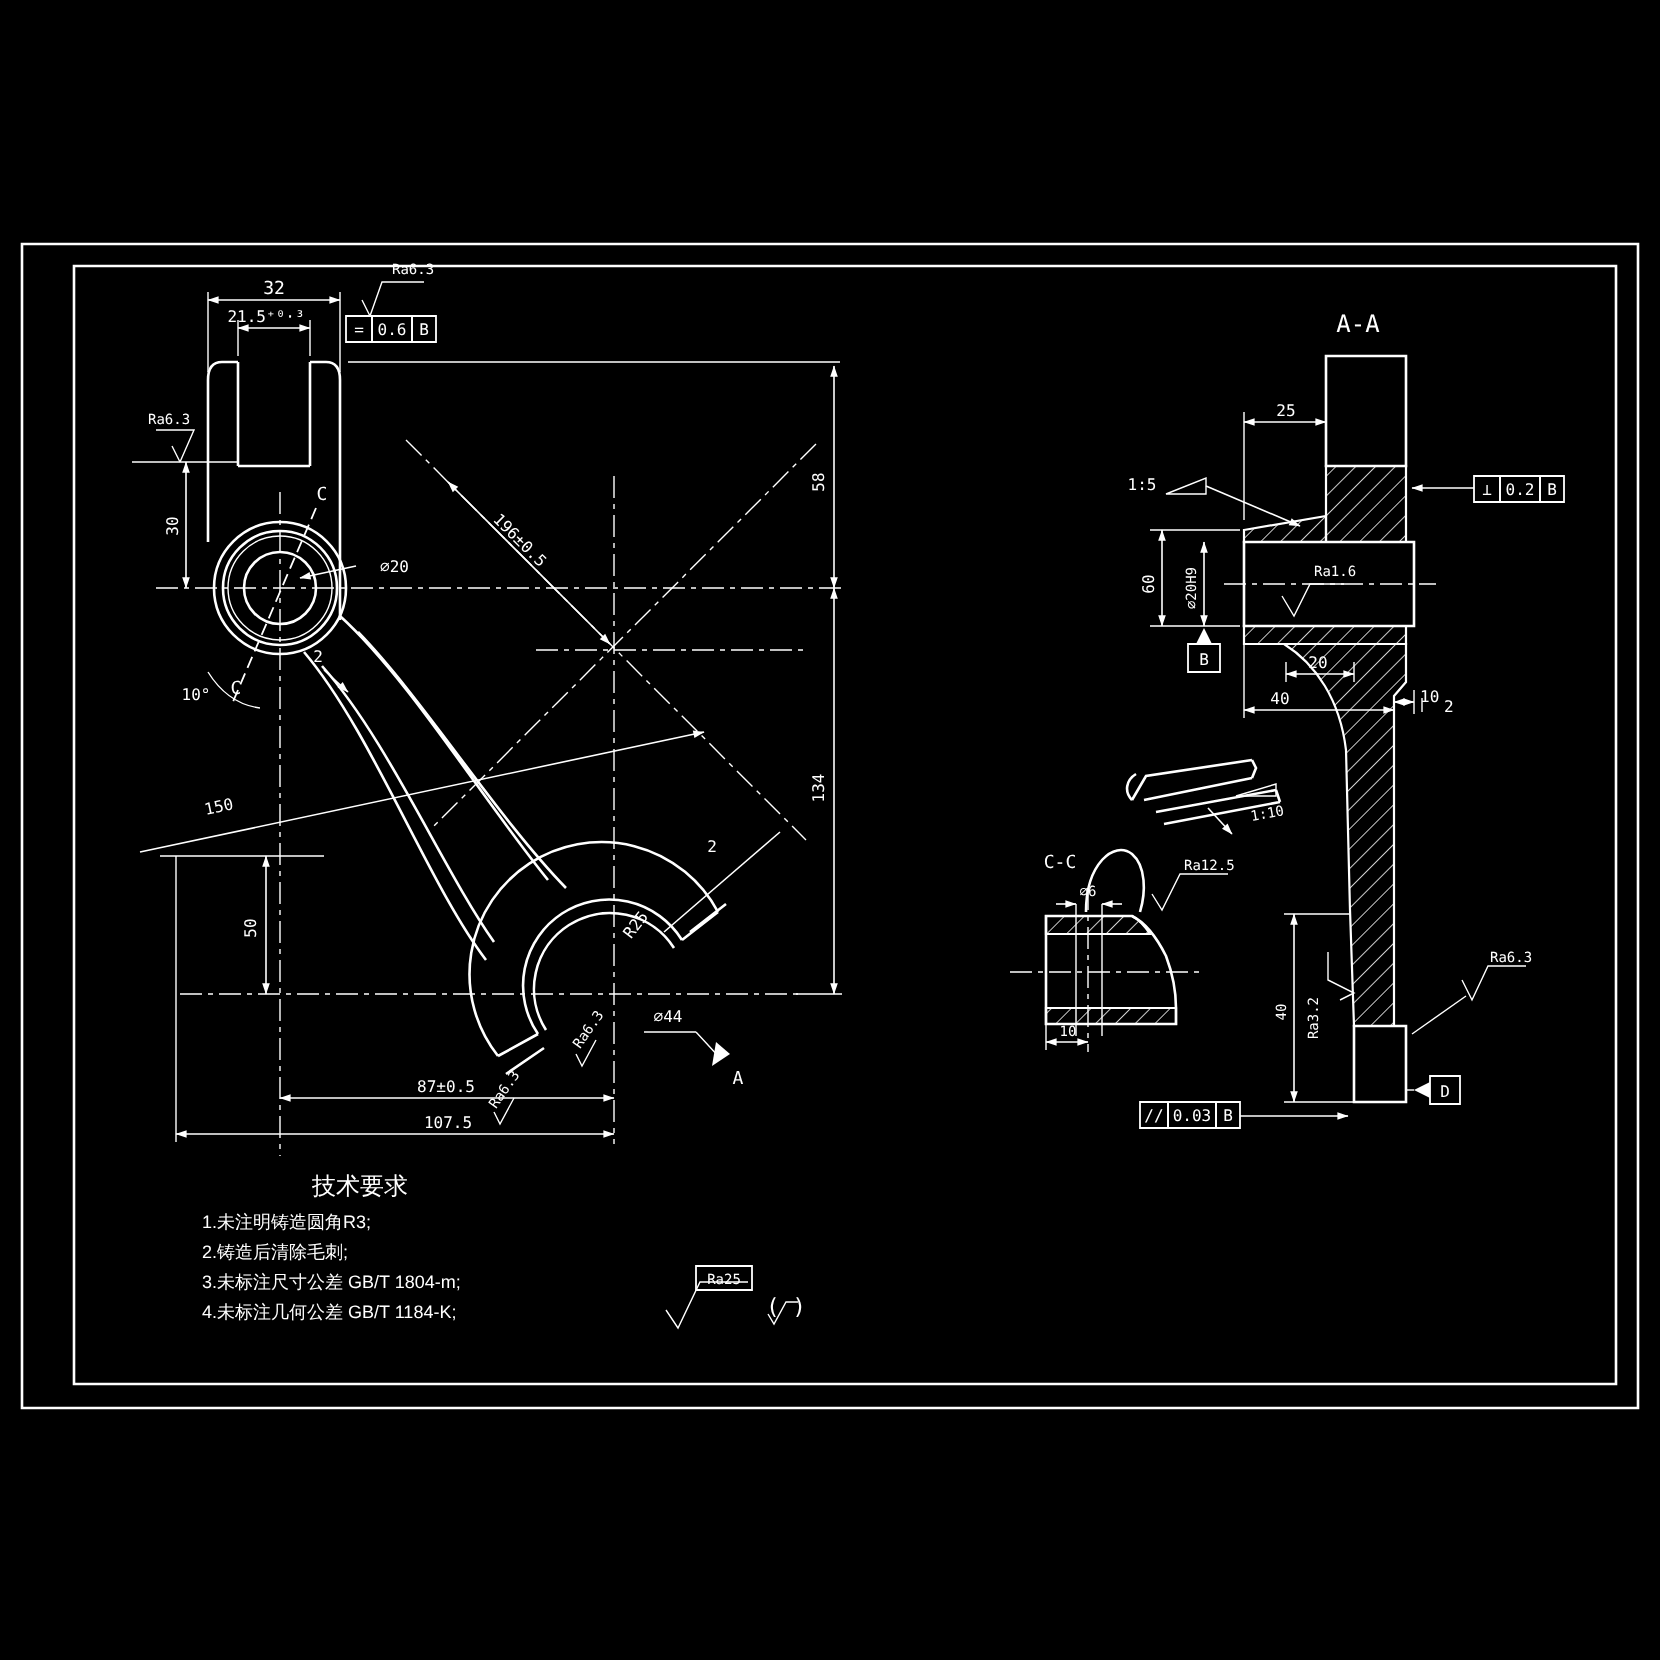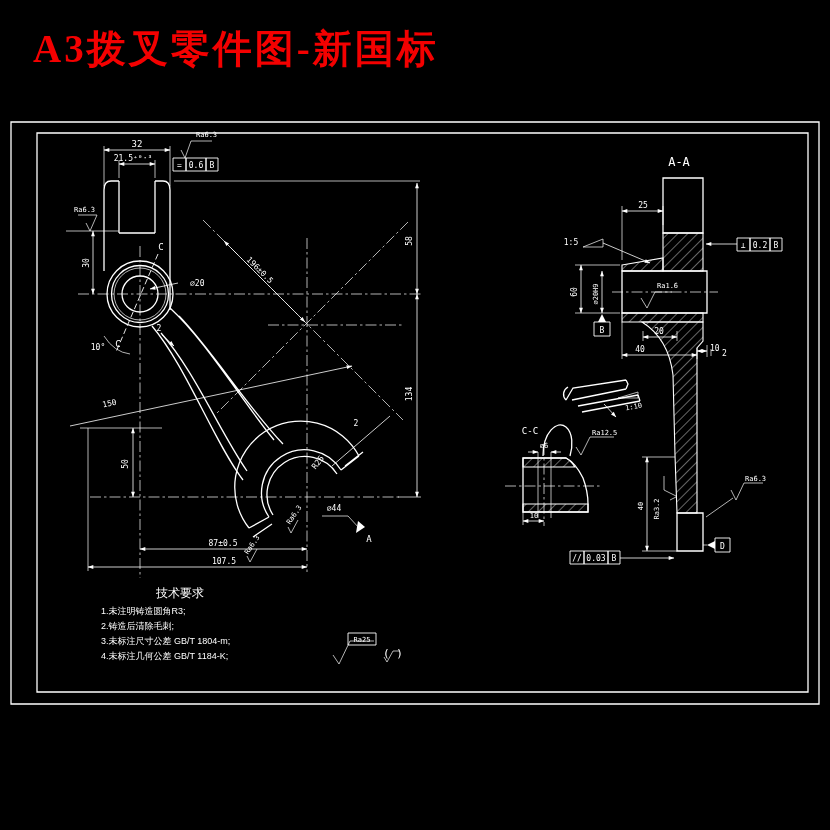--- a/index.html
+++ b/index.html
@@ -15,21 +15,20 @@
   .c{stroke:#fff;stroke-width:.7;fill:none;stroke-dasharray:11 3 2.5 3}
   .dash{stroke:#fff;stroke-width:.9;fill:none;stroke-dasharray:6 3}
   .hatch{fill:url(#h45);stroke:#fff;stroke-width:1.1}
   .fr{stroke:#fff;stroke-width:.9;fill:none}
   text{fill:#fff}
 </style>
 </head>
 <body>
 
 <div id="stage">
-  <div id="title" style="color: rgb(244, 0, 0);">A3拨叉零件图-新国标</div>
 
   <svg width="830" height="830" viewBox="0 0 830 830">
     <defs>
       <pattern id="h45" width="7" height="7" patternUnits="userSpaceOnUse" patternTransform="rotate(45)">
         <line x1="0" y1="0" x2="0" y2="7" stroke="#fff" stroke-width="0.8"></line>
       </pattern>
       <marker id="ma" viewBox="0 0 10 10" refX="9.5" refY="5" markerWidth="10" markerHeight="7" orient="auto-start-reverse">
         <path d="M0,1.6 L10,5 L0,8.4 Z" fill="#fff"></path>
       </marker>
     </defs>

